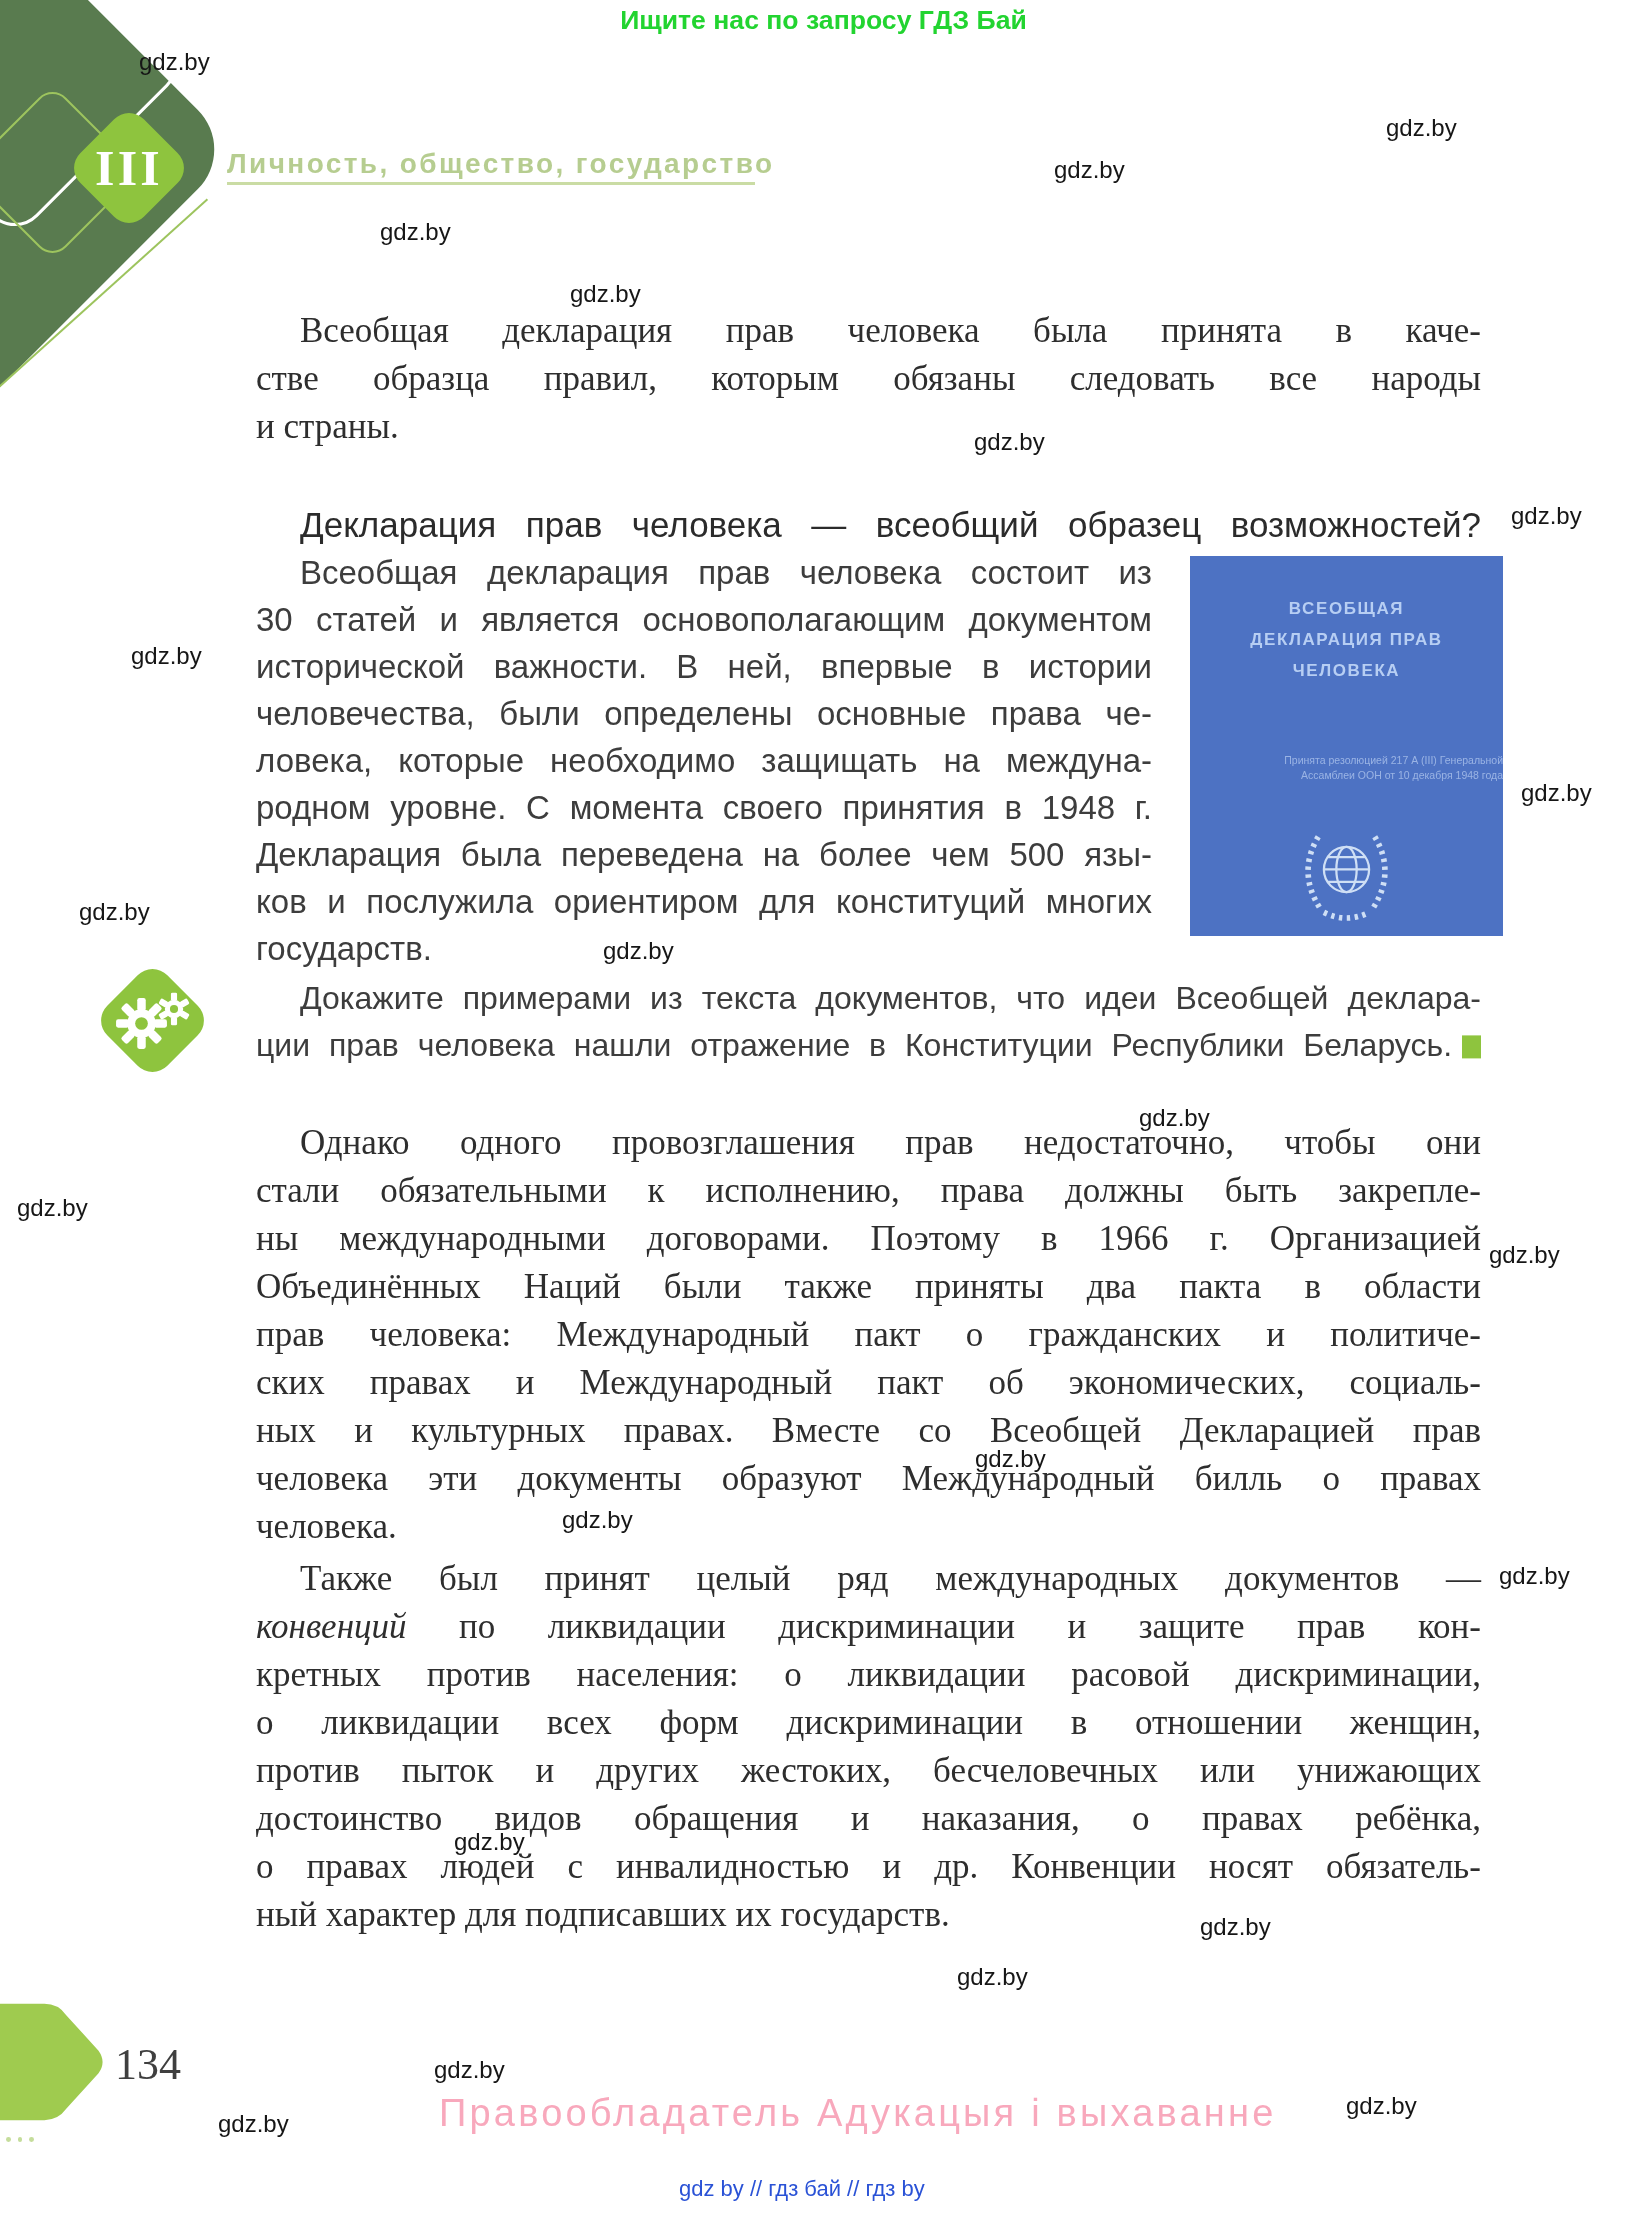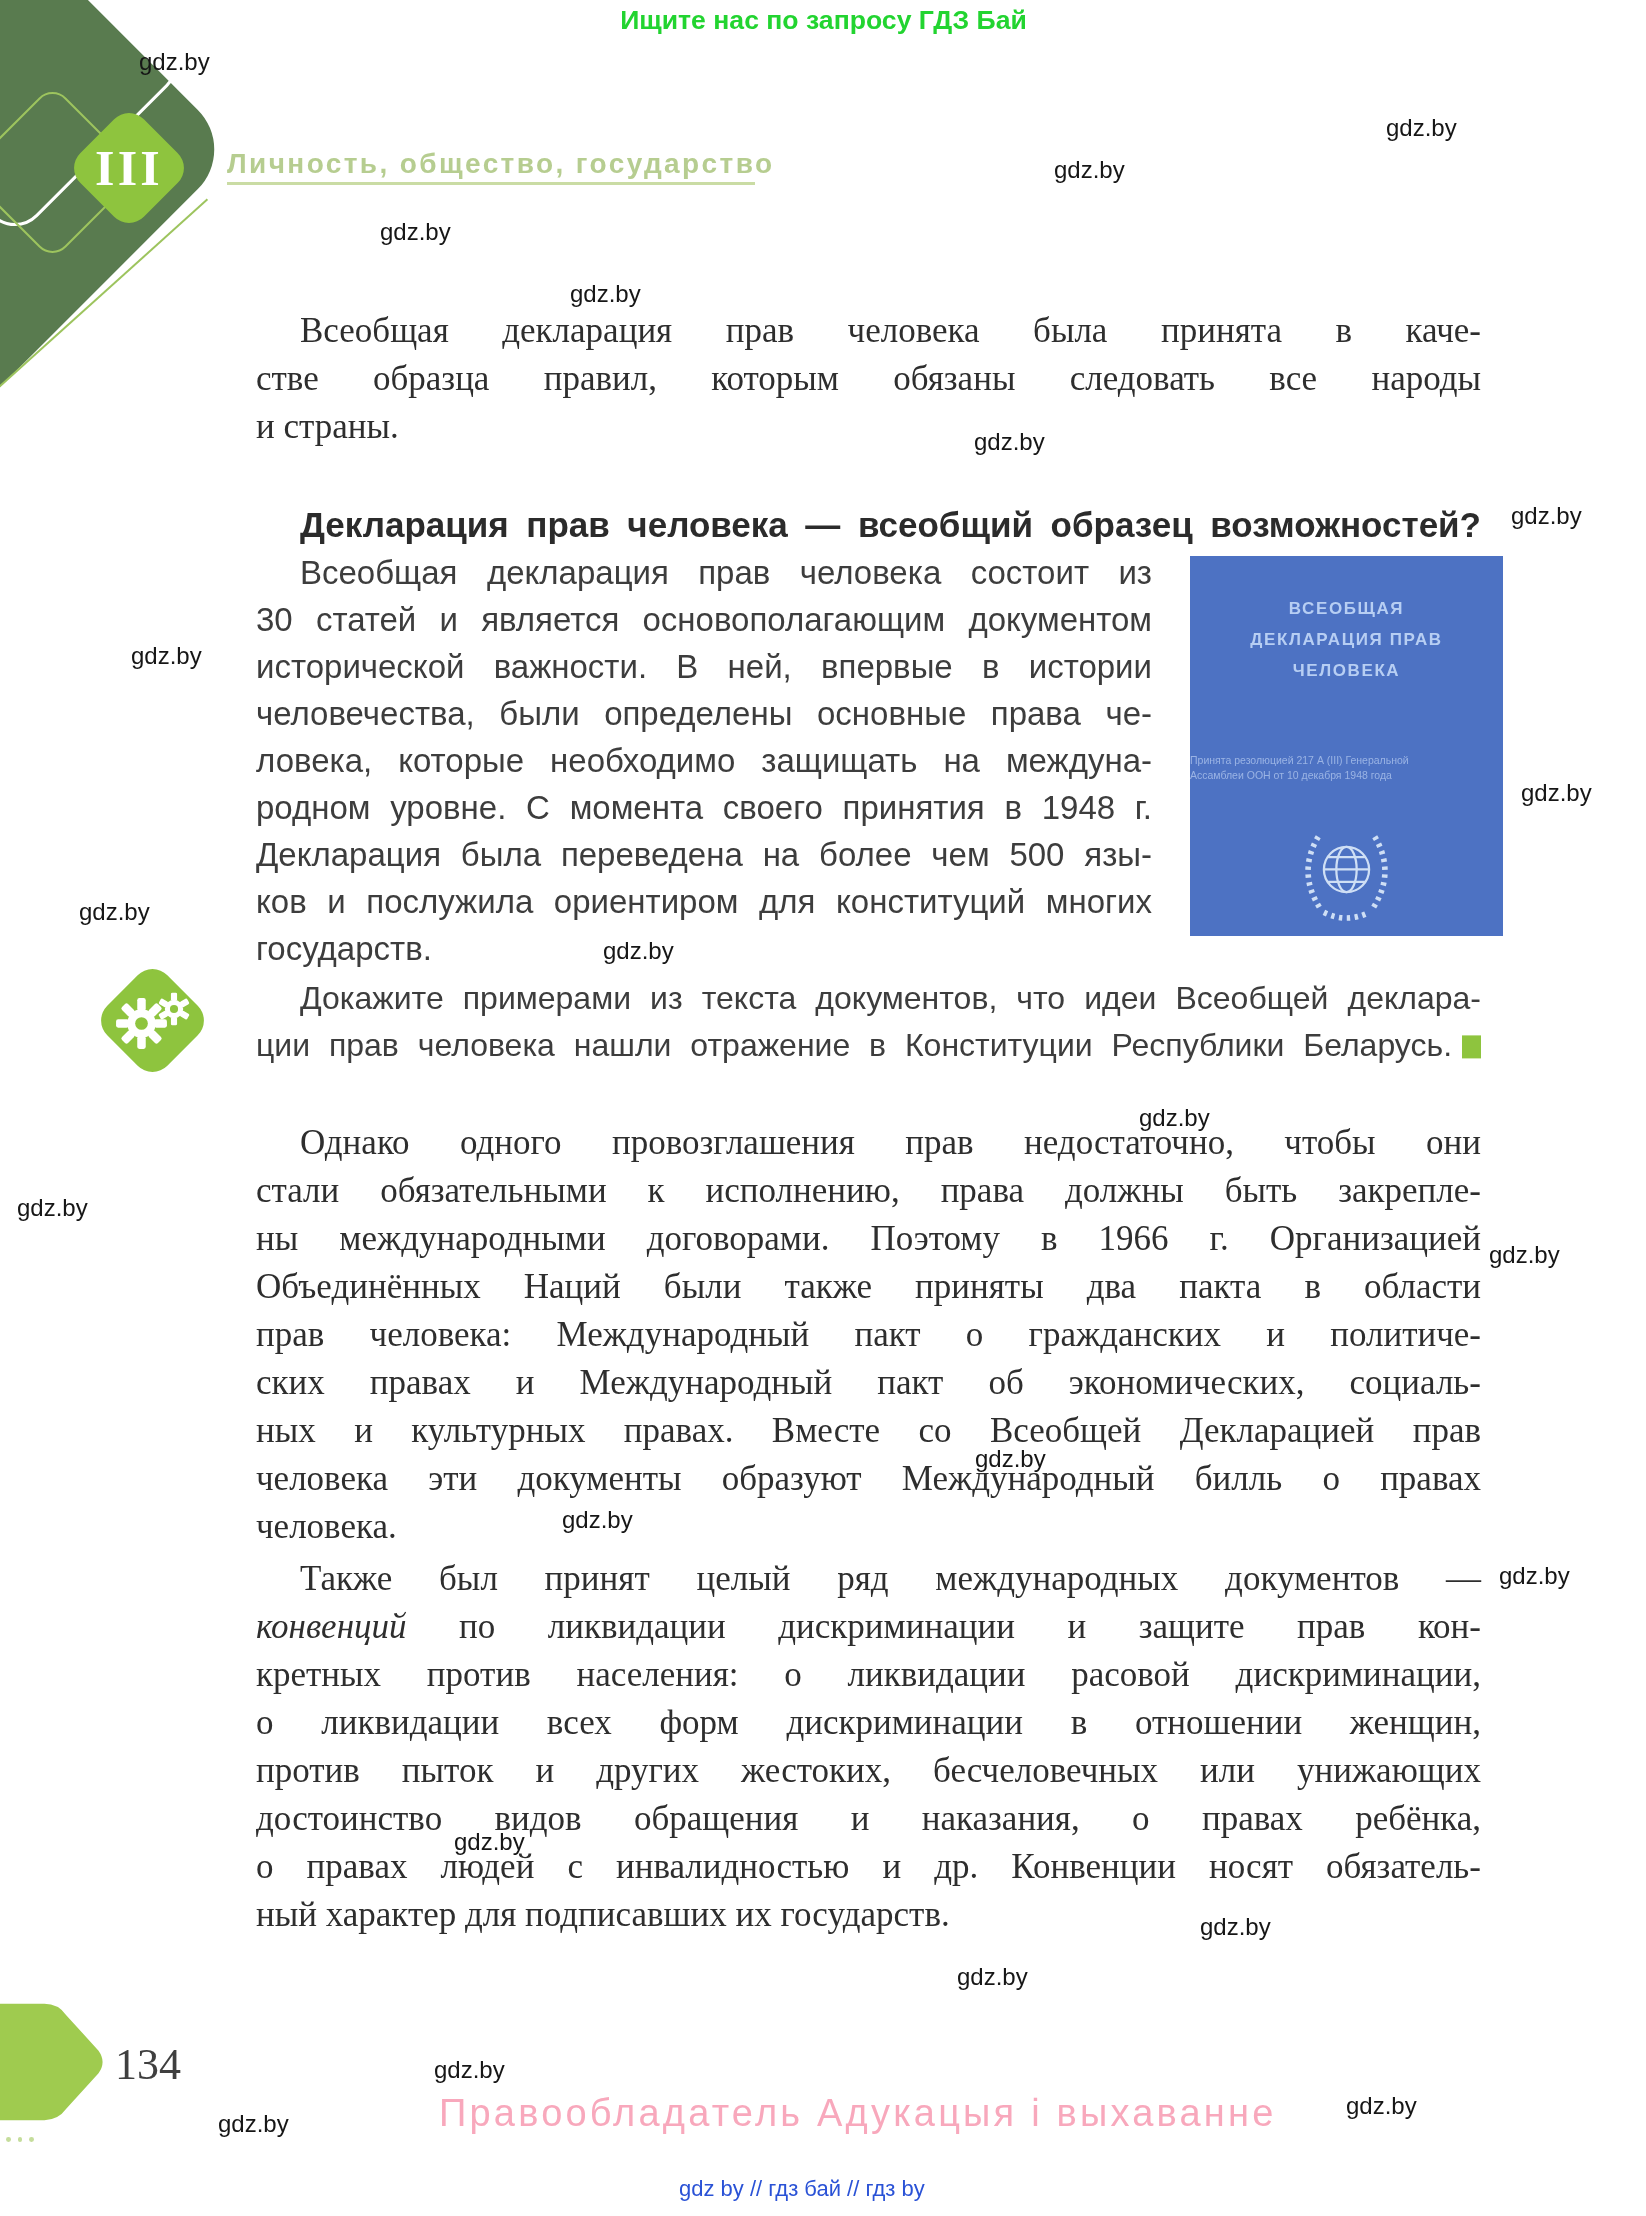--- a/index.html
+++ b/index.html
@@ -28,34 +28,34 @@
         font-weight:600;color:#b6cd90;letter-spacing:2.4px;z-index:5;white-space:nowrap;}
   .title-underline{left:227px;top:182px;width:528px;height:3.2px;background:#cadca4;z-index:5;}
 
   
   .tblock{z-index:5;}
   .tline{text-align:justify;text-align-last:justify;}
   .tline.noj{text-align-last:left;}
   .tline.ind{text-indent:44px;}
   #p1{left:256px;top:307px;width:1225px;font:35px/48px "Liberation Serif",serif;color:#2e2e2e;}
   #heading{left:256px;top:502px;width:1225px;font-family:"Liberation Sans",sans-serif;
-        font-size:35px;line-height:45px;font-weight:bold;color:#2b2b2b;
+        font-size:35px;line-height:45px;font-weight:normal;color:#2b2b2b;
         text-align:justify;text-align-last:justify;text-indent:44px;}
   #sanscol{left:256px;top:549px;width:896px;font:33px/47px "Liberation Sans",sans-serif;color:#3d3d3d;}
   #task{left:256px;top:975px;width:1225px;font:32px/47px "Liberation Sans",sans-serif;color:#3d3d3d;}
   #p2{left:256px;top:1119px;width:1225px;font:35px/48px "Liberation Serif",serif;}
   #p3{left:256px;top:1555px;width:1225px;font:35px/48px "Liberation Serif",serif;}
   .gsq{display:inline-block;width:19.3px;height:22.6px;background:#8ec43e;margin-left:9.7px;transform:translateY(2.4px);}
 
   
   .book{left:1190px;top:556px;width:313px;height:380px;background:#4d72c3;z-index:5;}
   .book-title{position:absolute;left:0;top:37px;width:100%;text-align:center;
         font-family:"Liberation Sans",sans-serif;font-weight:bold;font-size:17px;line-height:31px;
         color:#b7cef3;letter-spacing:1.6px;}
-  .book-sub{position:absolute;left:0;top:197px;width:100%;text-align:left;
+  .book-sub{position:absolute;left:0;top:197px;width:100%;text-align:right;
         font-family:"Liberation Sans",sans-serif;font-size:10.5px;line-height:15.3px;color:#a3bbe8;
         filter:blur(0.4px);opacity:.9;}
   .book-emblem{position:absolute;left:100px;top:266px;}
 
   
   .gears-diamond{left:110px;top:978px;width:85px;height:85px;background:#8ec43e;
         border-radius:21px;transform:rotate(45deg);z-index:4;}
   .gears-box{left:97px;top:964px;width:113px;height:113px;z-index:5;}
 
   

